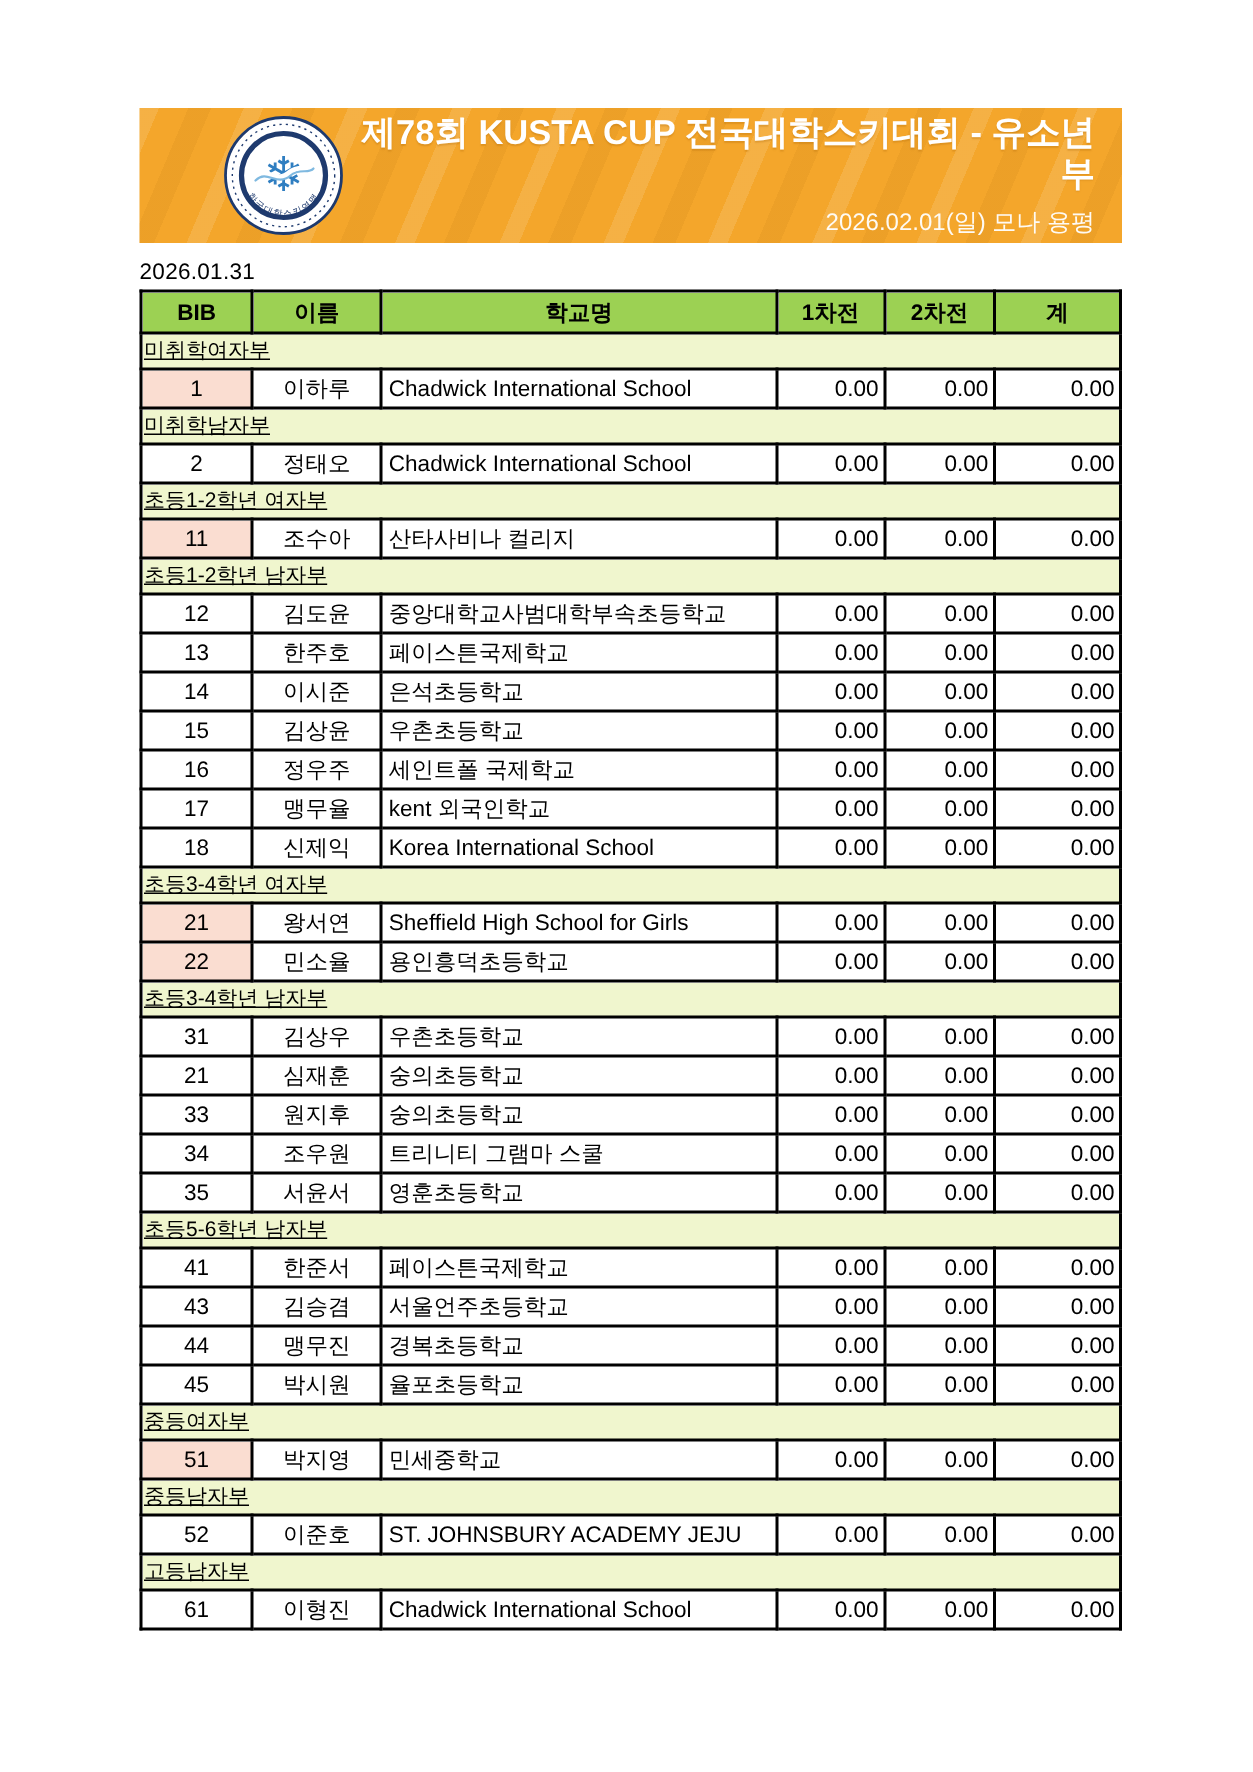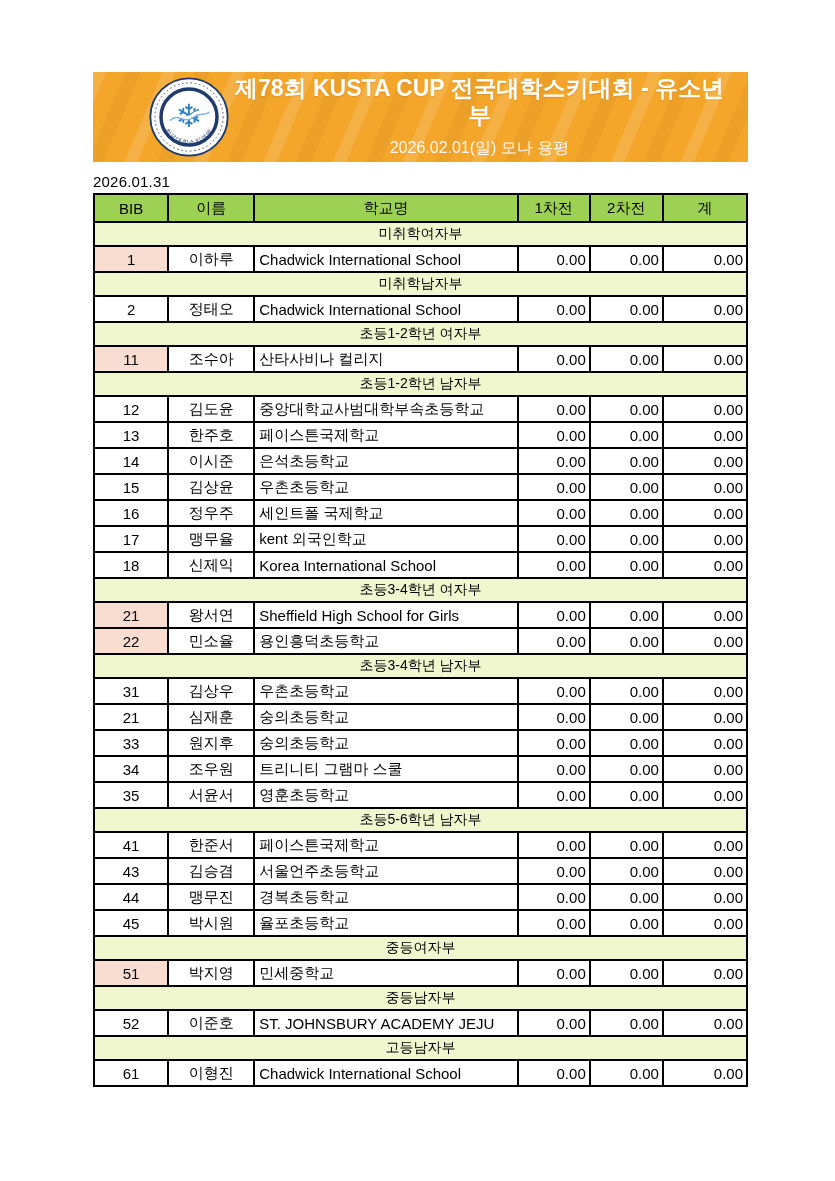--- a/index.html
+++ b/index.html
@@ -18,21 +18,21 @@
     background-color: var(--banner-orange, #F4A62B);
     background-image:
       repeating-linear-gradient(113deg,
         rgba(255,255,255,0.12) 0 12px,
         rgba(255,255,255,0)   12px 30px,
         rgba(186,118,16,0.13) 30px 44px,
         rgba(255,255,255,0)   44px 64px);
     display: flex; align-items: center;
   }
   .logo-wrap { margin-left: 56px; width: 80px; height: 80px; flex: 0 0 auto; }
-  .banner-text { flex: 1 1 auto; text-align: center; color: #fff; padding-right: 18px; }
+  .banner-text { flex: 1 1 auto; text-align: right; color: #fff; padding-right: 18px; }
   .banner-title { font-size: 23px; font-weight: bold; line-height: 1.15; text-shadow: 0 1px 1px rgba(160,90,0,0.25); }
   .banner-subtitle { font-size: 16px; margin-top: 10px; opacity: 0.95; }
 
   
   .date-line {
     width: 655px; text-align: left;
     font-size: 15px; margin-top: 11px; margin-bottom: 3px;
     letter-spacing: 0.2px;
   }
 
@@ -41,25 +41,25 @@
     border-collapse: collapse; table-layout: fixed;
     width: 655px; font-size: 15px;
   }
   th, td {
     border: 2px solid #000;
     overflow: hidden; white-space: nowrap;
     vertical-align: middle;
   }
   thead th {
     background: var(--header-bg, #9CD153);
-    height: 24px; font-weight: 400; text-align: center; font-size: 15px;
+    height: 24px; font-weight: 700; text-align: center; font-size: 15px;
   }
   tr.section-row td {
     background: var(--section-bg, #F0F6CE);
-    height: 20px; text-align: center; font-size: 14px;
+    height: 20px; font-size: 14px; text-decoration: underline;
   }
   tr.data-row td { height: 22px; background: #fff; }
   td.bib  { text-align: center; }
   td.bib.hl { background: var(--bib-female-bg, #FADDD1); }
   td.name { text-align: center; }
   td.school { text-align: left; padding-left: 4px; }
   td.num { text-align: right; padding-right: 3px; }
 </style>
 </head>
 <body>

